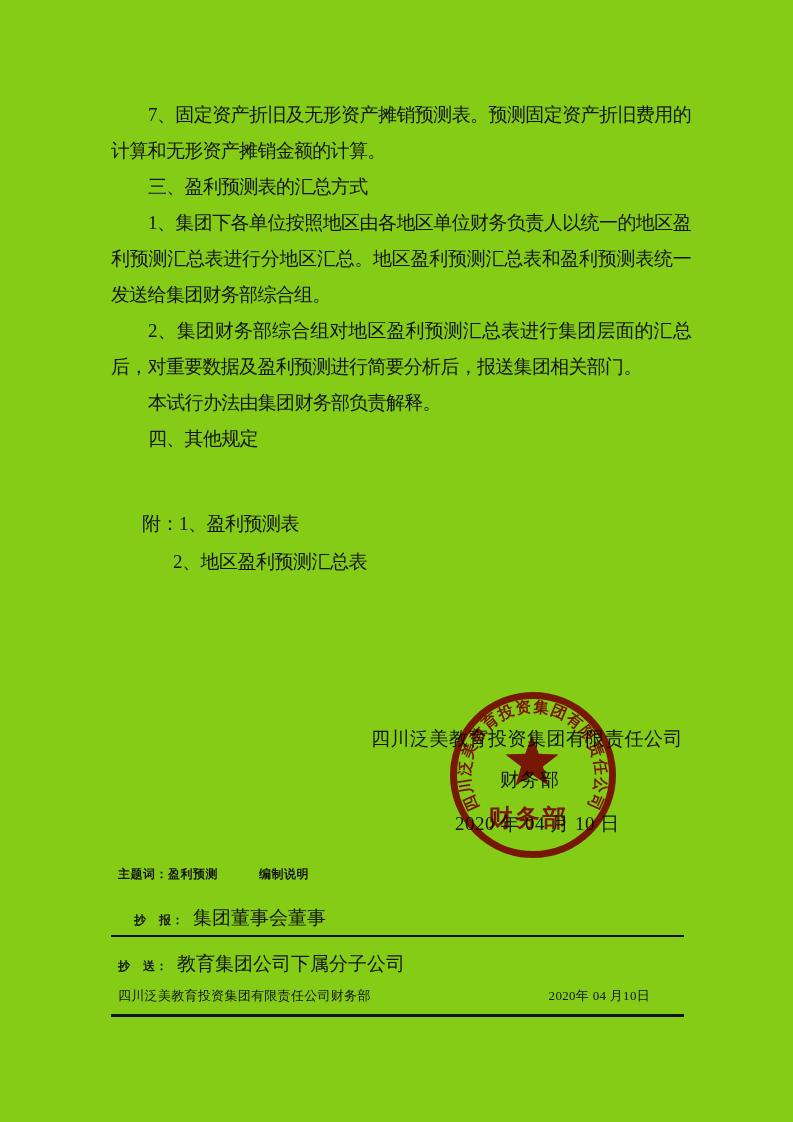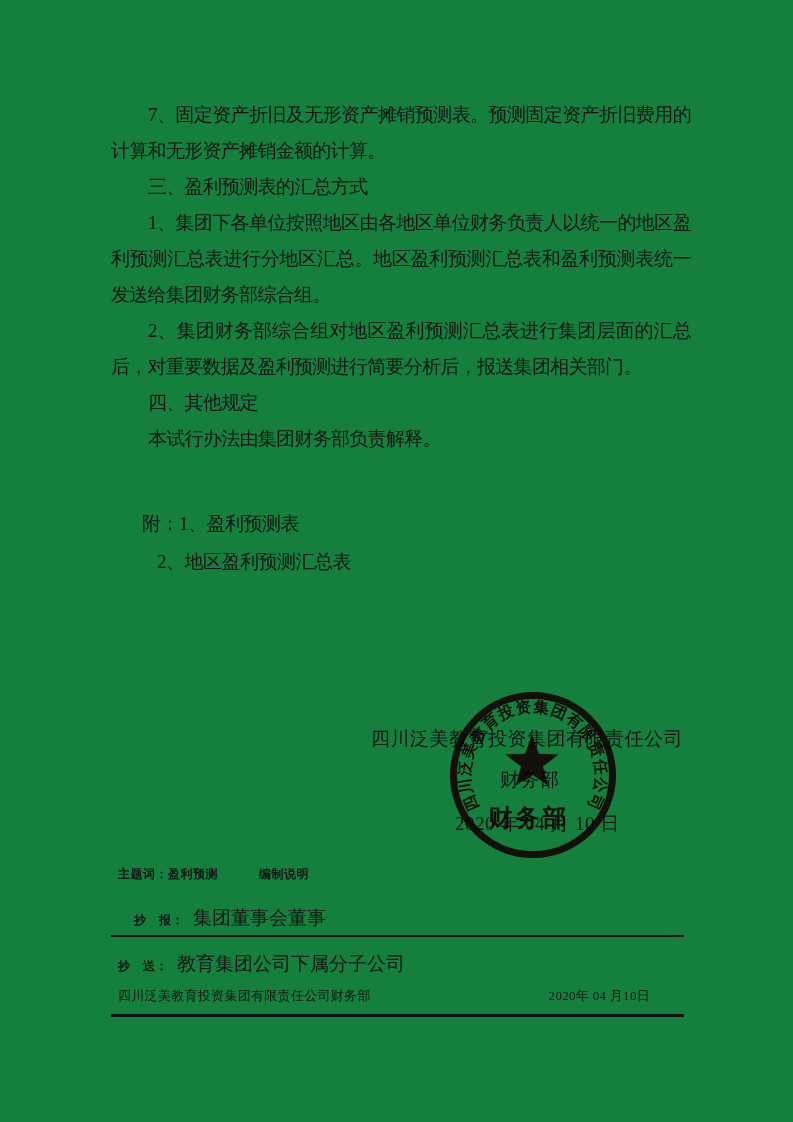--- a/index.html
+++ b/index.html
@@ -1,33 +1,33 @@
 <!DOCTYPE html>
 <html><head>
 <meta charset="utf-8">
 <style>
   html,body { margin:0; padding:0; background:#888; }
   .page {
     position:relative; width:793px; height:1122px; margin:0 auto;
-    background:#15803d; overflow:hidden;
+    background:#84cc16; overflow:hidden;
     font-family:"Liberation Serif","DejaVu Serif",serif; color:#141414;
   }
   
   .body-text {
     position:absolute; left:111px; top:97px; width:580px;
     font-size:19px; letter-spacing:-0.7px; line-height:36px;
     text-align:justify;
   }
   .body-text p { margin:0; text-indent:37px; }
   
   .attachments {
     position:absolute; left:142px; top:505px;
     font-size:19px; line-height:38px; letter-spacing:-0.5px;
   }
-  .attachments .att2 { margin-left:15px; }
+  .attachments .att2 { margin-left:31px; }
   
   .sig-company { position:absolute; left:371px; top:726px; font-size:19px; letter-spacing:0.5px; }
   .sig-dept    { position:absolute; left:500px; top:767px; font-size:19px; letter-spacing:1px; }
   .sig-date    { position:absolute; left:455px; top:811px; font-size:19px; letter-spacing:0.5px; }
   
   .seal {
     position:absolute; left:446px; top:688px; width:174px; height:174px;
     mix-blend-mode:multiply; opacity:0.95;
   }
   
@@ -53,22 +53,22 @@
 </head>
 <body>
 
 <div class="page">
 
   <div class="body-text">
     <p>7、固定资产折旧及无形资产摊销预测表。预测固定资产折旧费用的计算和无形资产摊销金额的计算。</p>
     <p>三、盈利预测表的汇总方式</p>
     <p>1、集团下各单位按照地区由各地区单位财务负责人以统一的地区盈利预测汇总表进行分地区汇总。地区盈利预测汇总表和盈利预测表统一发送给集团财务部综合组。</p>
     <p>2、集团财务部综合组对地区盈利预测汇总表进行集团层面的汇总后，对重要数据及盈利预测进行简要分析后，报送集团相关部门。</p>
+    <p>本试行办法由集团财务部负责解释。</p>
     <p>四、其他规定</p>
-    <p>本试行办法由集团财务部负责解释。</p>
   </div>
 
   <div class="attachments">
     <div>附：1、盈利预测表</div>
     <div class="att2">2、地区盈利预测汇总表</div>
   </div>
 
   <div class="sig-company">四川泛美教育投资集团有限责任公司</div>
   <div class="sig-dept">财务部</div>
   <div class="sig-date">2020 年 04 月  10 日</div>

